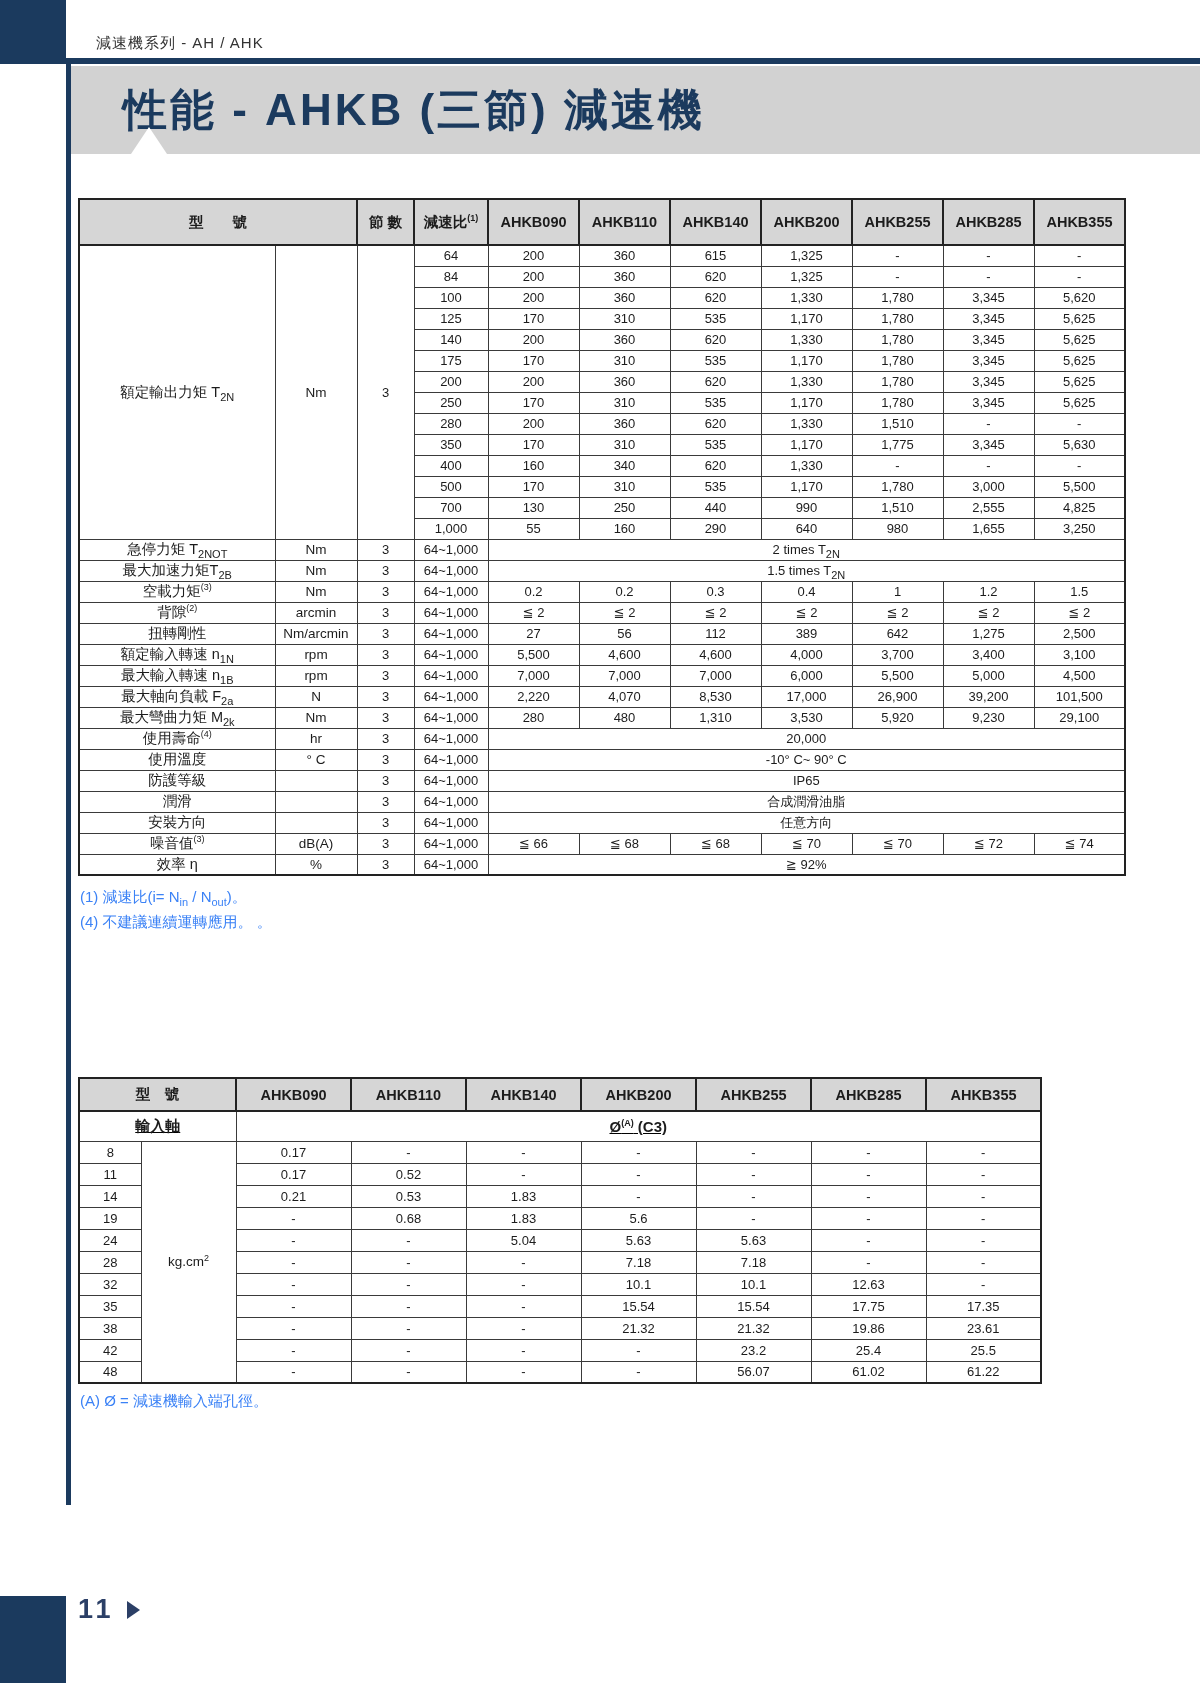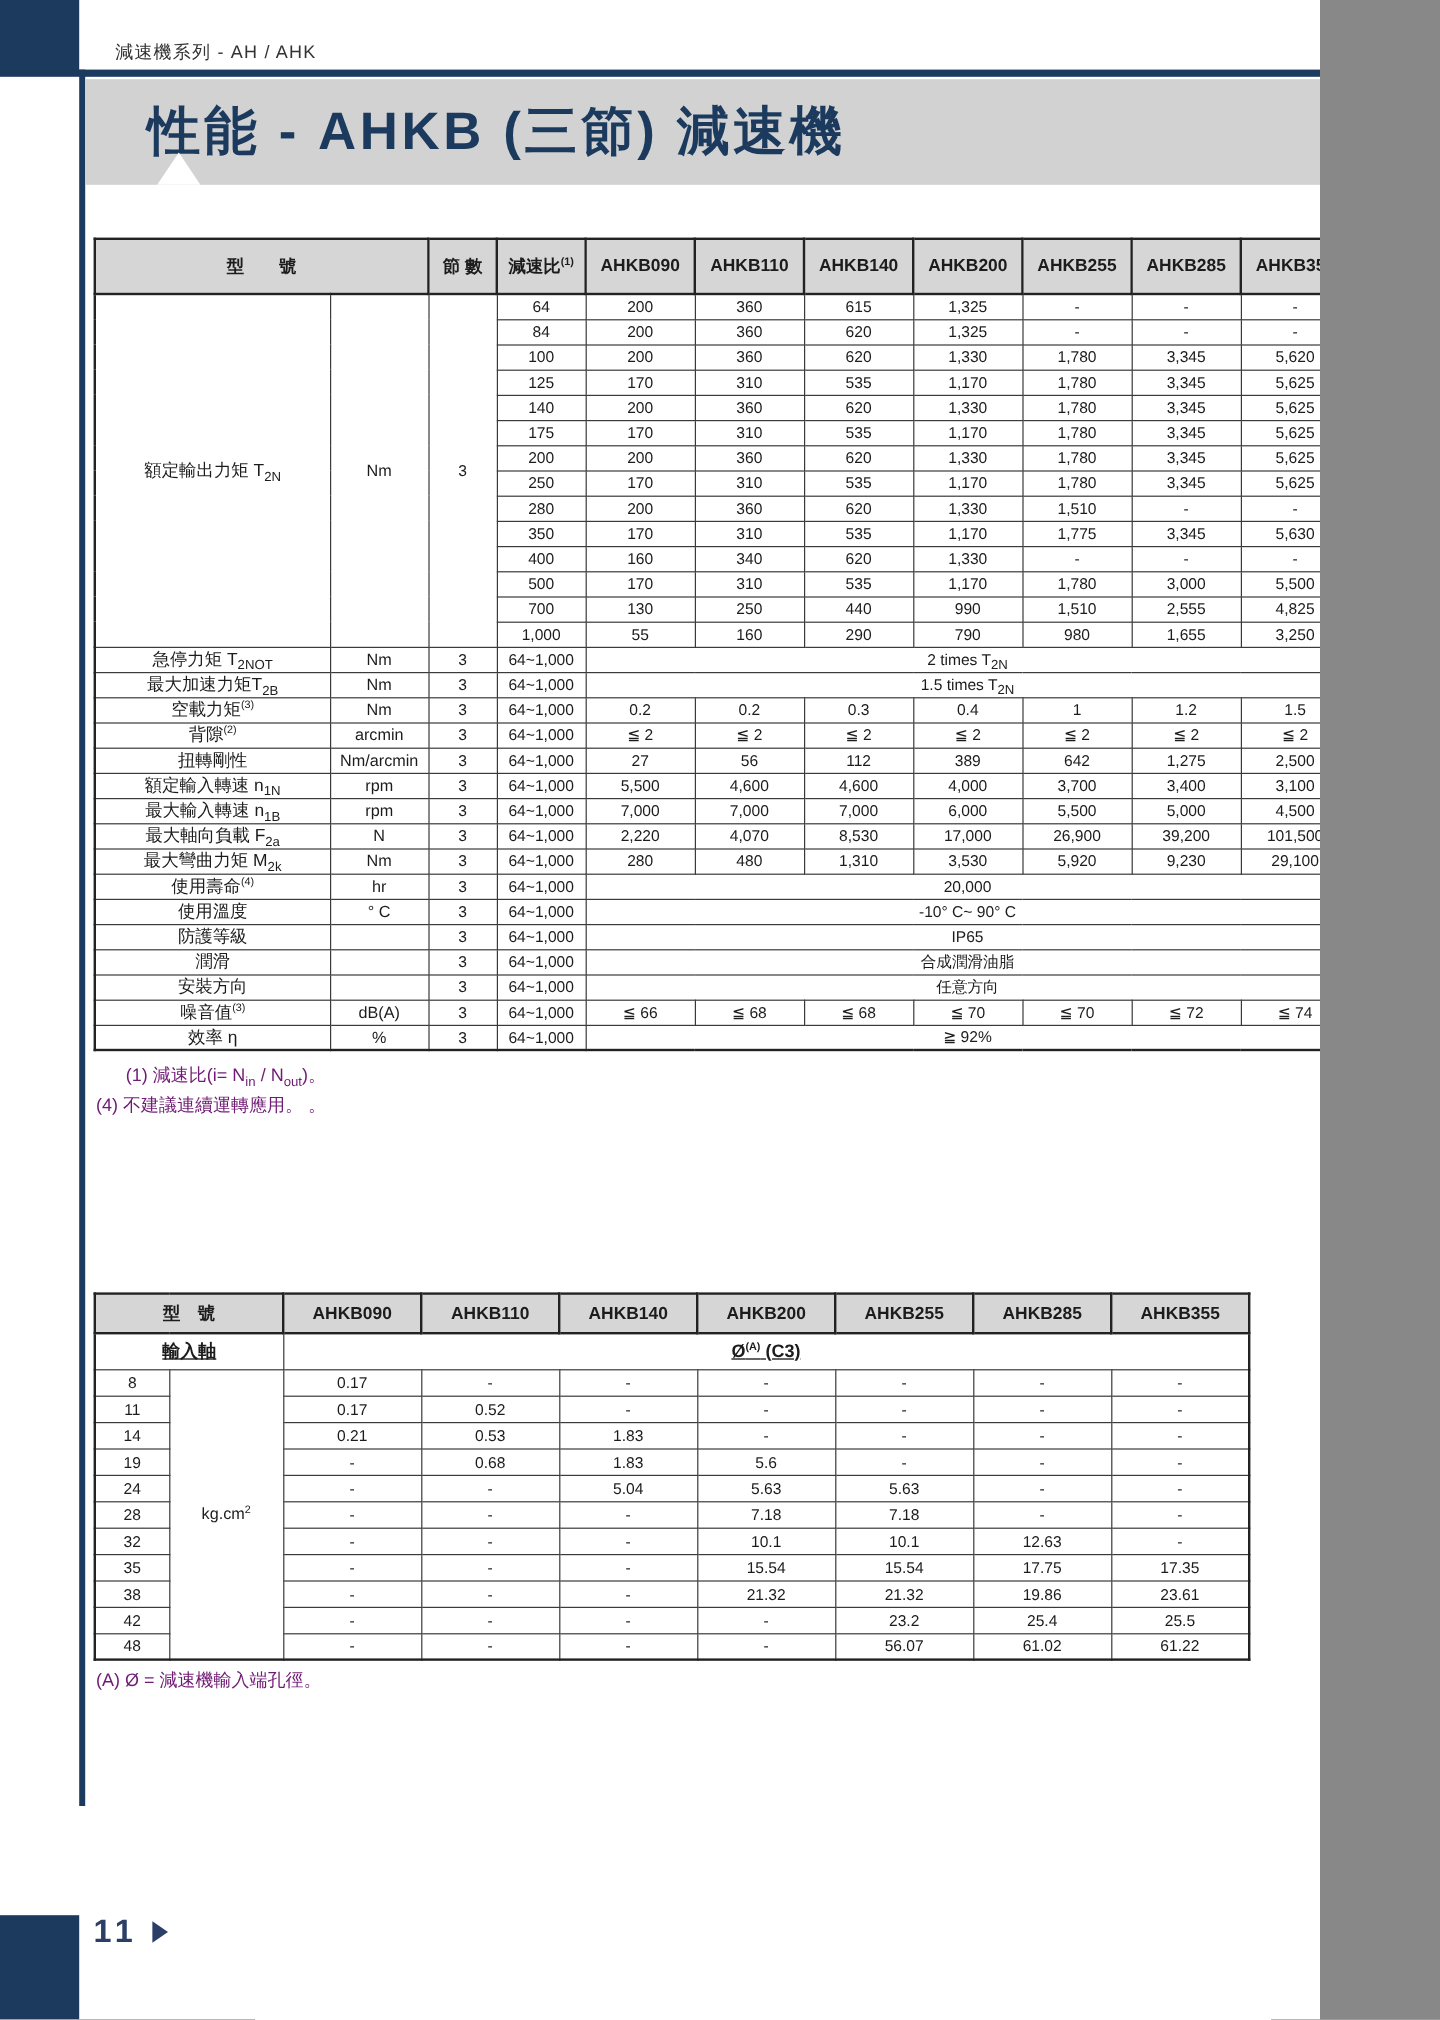--- a/index.html
+++ b/index.html
@@ -1,16 +1,16 @@
 <!DOCTYPE html>
 <html><head>
 <meta charset="utf-8">
 <style>
   html,body{margin:0;padding:0;background:#888;}
-  .page{position:relative;width:1100px;height:1683px;background:#ffffff;
+  .page{position:relative;width:1200px;height:1683px;background:#ffffff;
         font-family:"Liberation Sans","DejaVu Sans",sans-serif;overflow:hidden;}
   
   .corner-block{position:absolute;left:0;top:0;width:66px;height:63px;background:#1b3a5e;}
   .series-header{position:absolute;left:96px;top:34px;font-size:15px;color:#333;letter-spacing:1px;}
   .header-rule{position:absolute;left:0;top:58px;width:1200px;height:6px;background:#1b3a5e;}
   .side-rule{position:absolute;left:66px;top:58px;width:5px;height:1447px;background:#1b3a5e;}
   
   .banner1{position:absolute;left:71px;top:66px;width:1129px;height:88px;background:#d2d2d2;}
   .banner2{position:absolute;left:78px;top:1003px;width:957px;height:59px;background:#d2d2d2;}
   .banner-title{position:absolute;left:52px;top:50%;transform:translateY(-50%);
@@ -30,21 +30,21 @@
   .t2 thead tr{height:33px;}
   .t2 tbody tr{height:22px;}
   .t2 tr.shaft-row{height:30px;text-decoration:underline;}
   td.c{font-size:13px;}
   td.lbl{text-align:left;padding:0 2px 0 7px;font-size:14.5px;}
   td.unit{font-size:13.5px;}
   td.bold{font-weight:bold;font-size:15px;}
   sub{font-size:11px;line-height:0;}
   sup{font-size:9px;line-height:0;}
   
-  .fn-block{position:absolute;left:80px;font-size:15px;color:#701a75;text-align:right;}
+  .fn-block{position:absolute;left:80px;font-size:15px;color:#3b82f6;}
   .fn{margin-bottom:7px;line-height:18px;}
   
   .footer-square{position:absolute;left:0;top:1596px;width:66px;height:87px;background:#1b3a5e;}
   .page-num{position:absolute;left:78px;top:1594px;color:#2b3a5e;font-size:27px;font-weight:bold;
         letter-spacing:4px;display:flex;align-items:center;}
   .page-num .num{color:#2b3f66;font-stretch:condensed;}
   .tri{display:inline-block;width:0;height:0;margin-left:12px;
         border-left:13px solid #2b3f66;border-top:9px solid transparent;border-bottom:9px solid transparent;}
 </style>
 </head>
@@ -222,21 +222,21 @@
           <td class="c">990</td>
           <td class="c">1,510</td>
           <td class="c">2,555</td>
           <td class="c">4,825</td>
         </tr>
         <tr>
           <td class="c">1,000</td>
           <td class="c">55</td>
           <td class="c">160</td>
           <td class="c">290</td>
-          <td class="c">790</td>
+          <td class="c">640</td>
           <td class="c">980</td>
           <td class="c">1,655</td>
           <td class="c">3,250</td>
         </tr>
         <tr>
           <td class="lbl">急停力矩 T<sub>2NOT</sub></td>
           <td class="unit">Nm</td>
           <td class="c">3</td>
           <td class="c">64~1,000</td>
           <td class="c" colspan="7">2 times T<sub>2N</sub></td>

